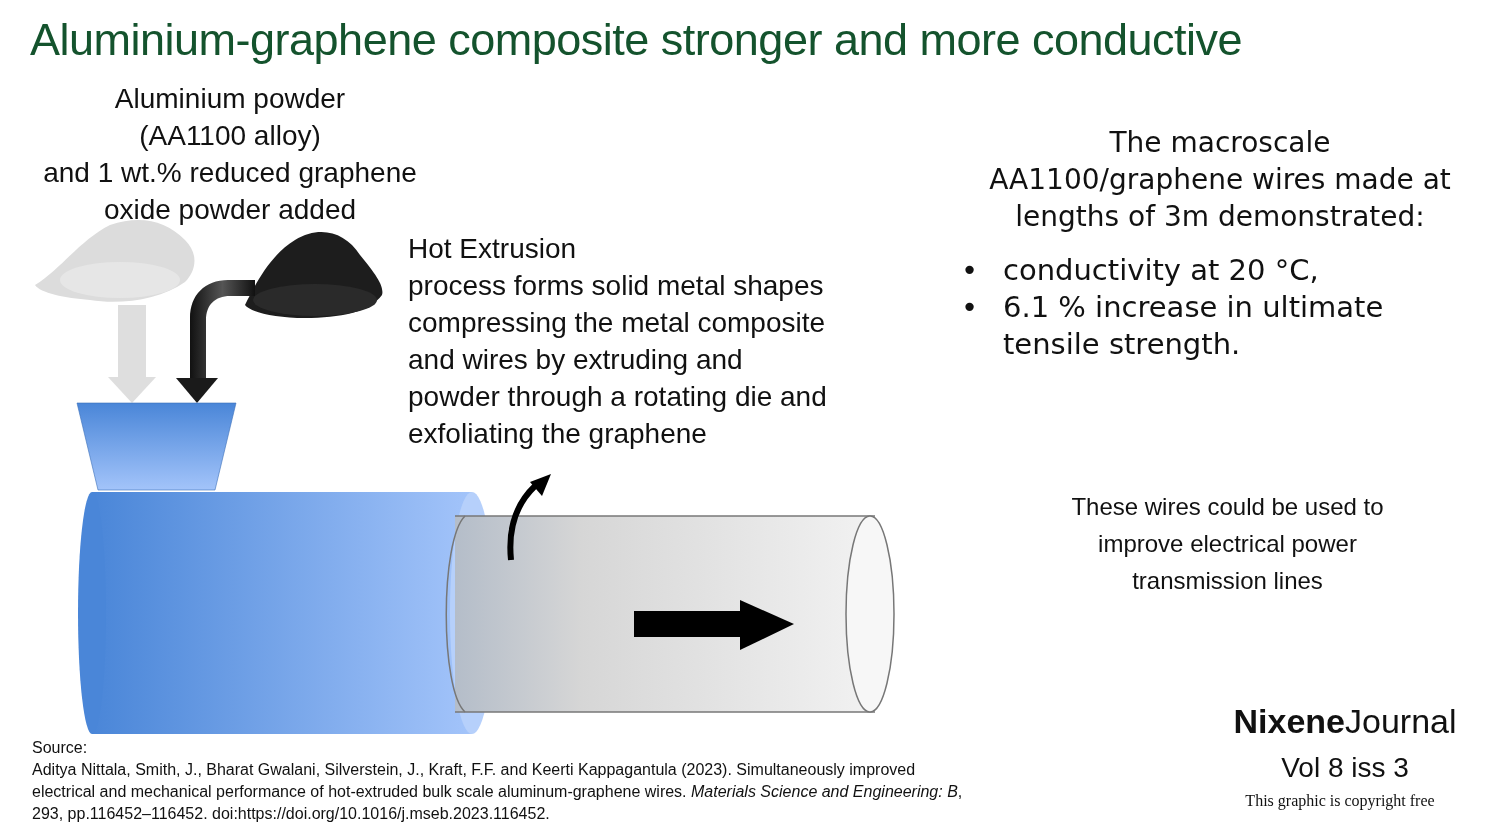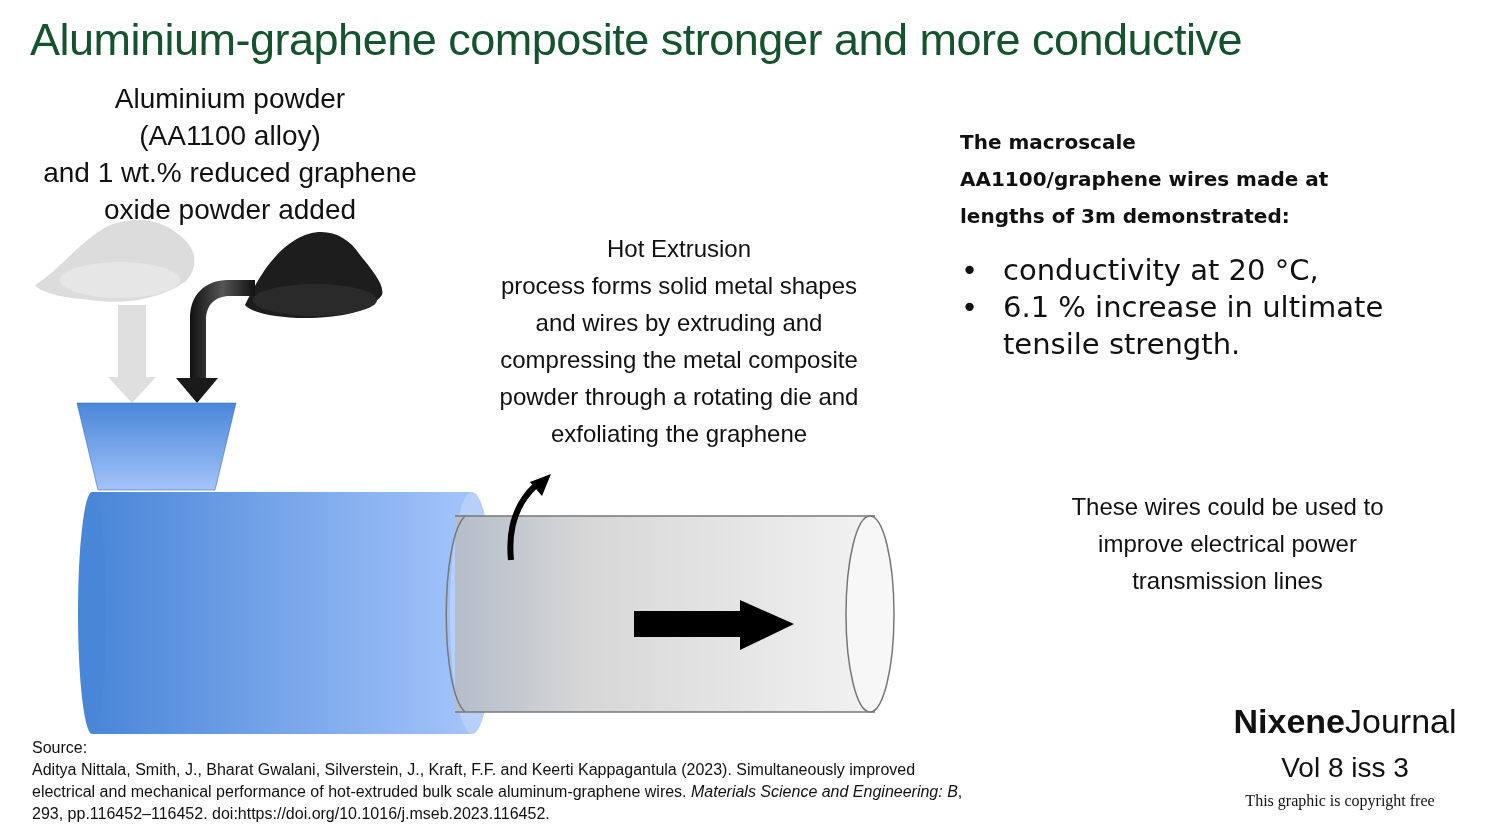--- a/index.html
+++ b/index.html
@@ -1,22 +1,22 @@
 <!DOCTYPE html>
 <html><head>
 <meta charset="utf-8">
 <style>
   html, body { margin: 0; padding: 0; background: #ffffff; }
   body { width: 1500px; height: 836px; position: relative; overflow: hidden;
          font-family: "Liberation Sans", "DejaVu Sans", sans-serif; color: #111; }
   .abs { position: absolute; }
   .title { left: 30px; top: 14px; font-size: 45px; font-weight: 400; letter-spacing: -0.5px; color: #14532d; white-space: nowrap; }
   .powder-label { left: 10px; top: 80px; width: 440px; text-align: center; font-size: 28px; line-height: 37px; }
-  .hot-text { left: 424px; top: 230px; width: 510px; text-align: center; font-size: 24px; line-height: 37px; }
-  .macro { left: 960px; top: 124px; width: 520px; text-align: left; font-size: 20px; line-height: 37px; font-family: "DejaVu Sans", sans-serif; font-weight: 700; }
+  .hot-text { left: 408px; top: 230px; width: 510px; text-align: left; font-size: 28px; line-height: 37px; }
+  .macro { left: 960px; top: 124px; width: 520px; text-align: center; font-size: 28px; line-height: 37px; font-family: "DejaVu Sans", sans-serif; font-weight: 400; }
   .bullets { left: 955px; top: 252px; width: 540px; font-size: 29px; line-height: 37px; font-family: "DejaVu Sans", sans-serif; margin: 0; padding: 0; list-style: none; }
   .bullets li { position: relative; padding-left: 48px; }
   .bullets li::before { content: "•"; position: absolute; left: 6px; top: 0; }
   .wires-use { left: 990px; top: 488px; width: 475px; text-align: center; font-size: 24px; line-height: 37px; }
   .brand { left: 1210px; top: 702px; width: 270px; text-align: center; font-size: 34px; }
   .brand b { font-weight: 700; margin-top: 20px; }
   .vol { left: 1210px; top: 752px; width: 270px; text-align: center; font-size: 28px; }
   .copy { left: 1205px; top: 792px; width: 270px; text-align: center; font-size: 16px; font-family: Liberation Serif, serif; }
   .source { left: 32px; top: 737px; width: 1120px; font-size: 16px; line-height: 22px; }
   .source i { font-style: italic; }
@@ -99,22 +99,22 @@
 <div class="abs powder-label">
   <div>Aluminium powder</div>
   <div>(AA1100 alloy)</div>
   <div>and 1 wt.% reduced graphene</div>
   <div>oxide powder added</div>
 </div>
 
 <div class="abs hot-text">
   <div>Hot Extrusion</div>
   <div>process forms solid metal shapes</div>
+  <div>compressing the metal composite</div>
   <div>and wires by extruding and</div>
-  <div>compressing the metal composite</div>
   <div>powder through a rotating die and</div>
   <div>exfoliating the graphene</div>
 </div>
 
 <div class="abs macro">
   <div>The macroscale</div>
   <div>AA1100/graphene wires made at</div>
   <div>lengths of 3m demonstrated:</div>
 </div>
 

